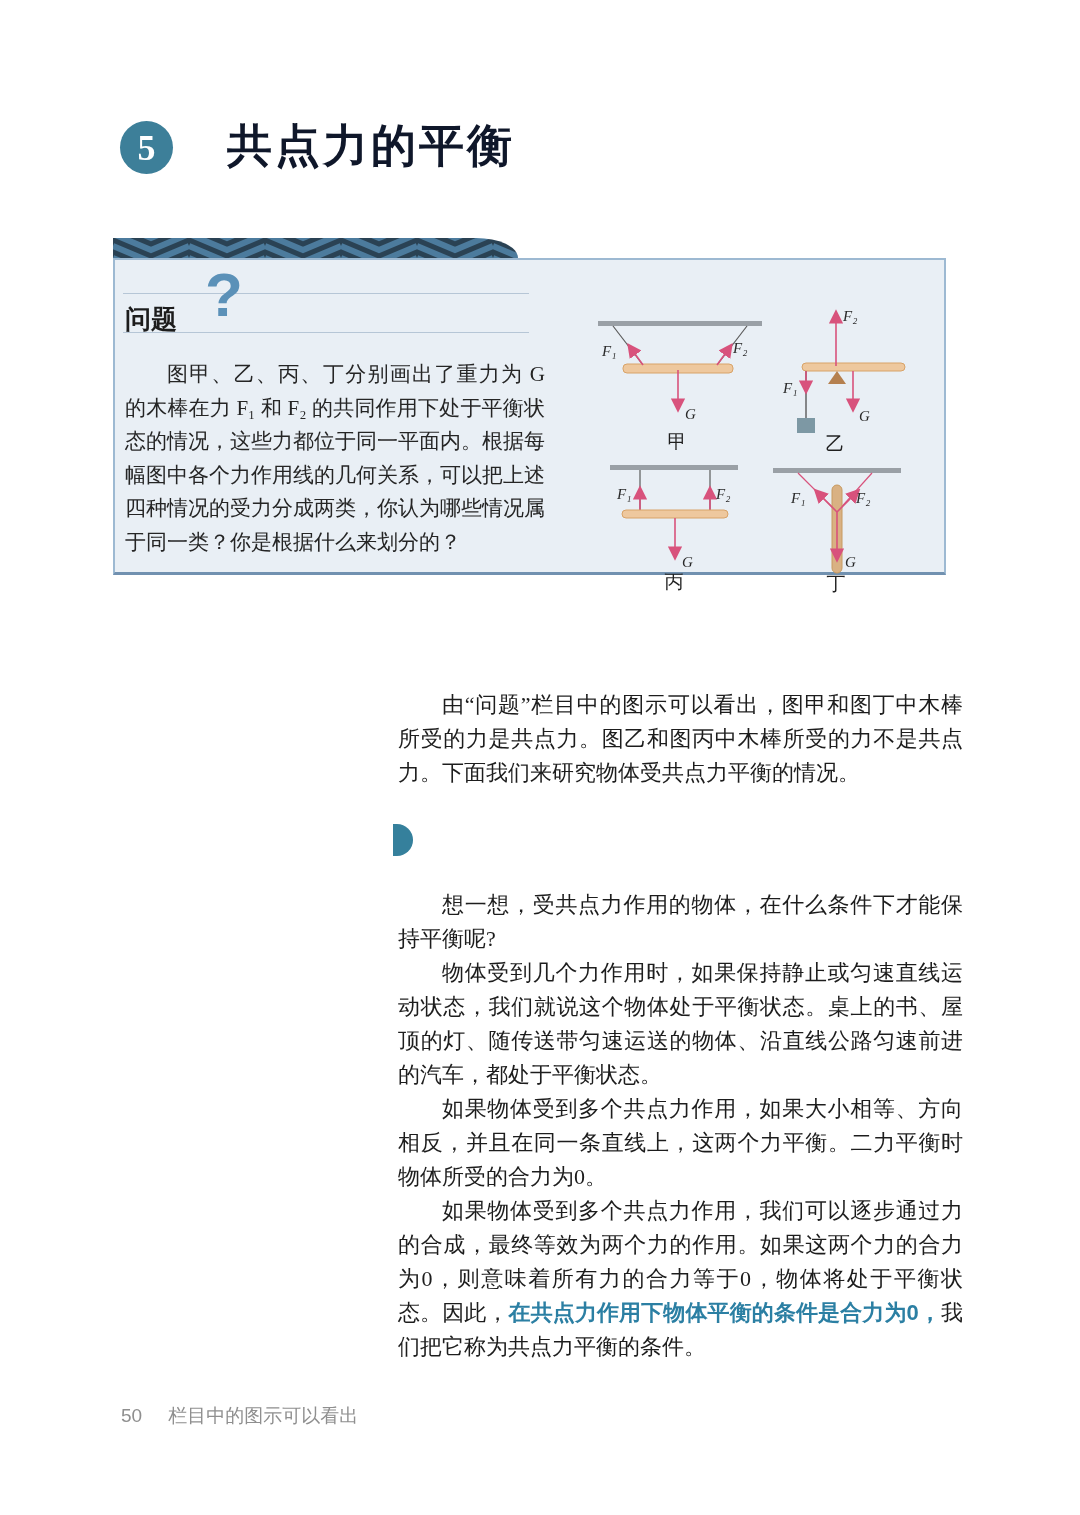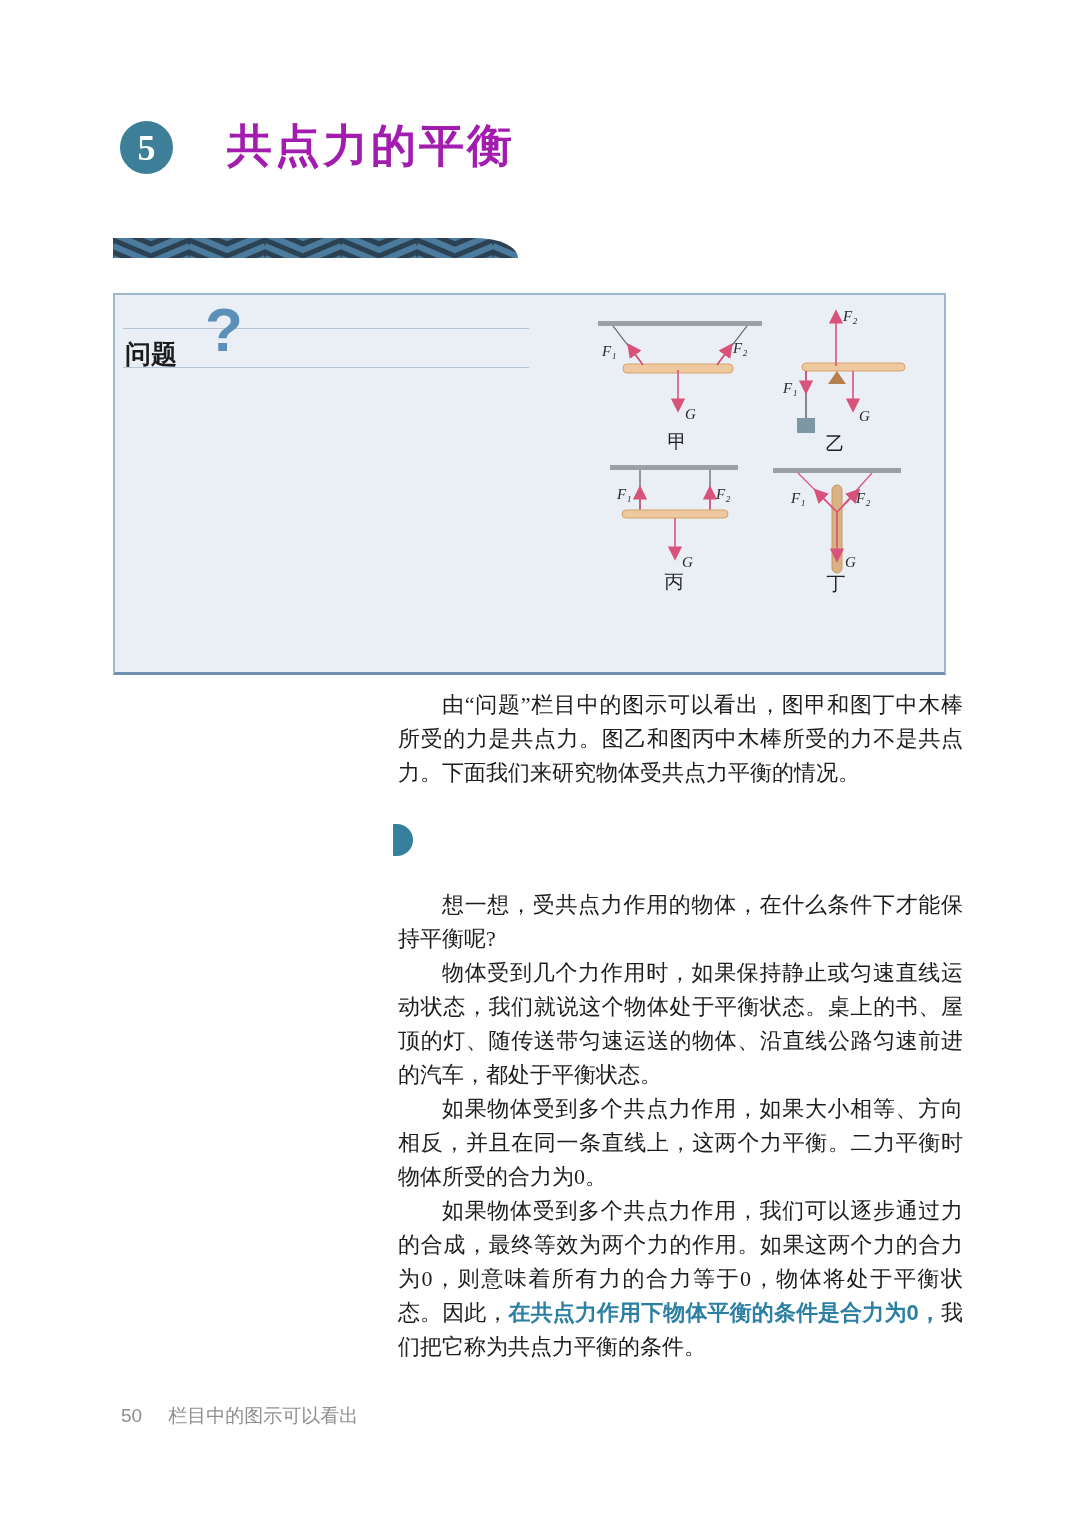--- a/index.html
+++ b/index.html
@@ -10,32 +10,32 @@
   }
   
   .badge {
     position:absolute; left:120px; top:121px; width:53px; height:53px;
     border-radius:50%; background:#3d7f99; color:#fff;
     display:flex; align-items:center; justify-content:center;
     font-size:36px; font-weight:bold;
   }
   .chapter-title {
     position:absolute; left:227px; top:116px;
-    font-size:45px; font-weight:bold; color:#a21caf; letter-spacing:3px;
+    font-size:45px; font-weight:bold; color:#0f172a; letter-spacing:3px;
     font-family:Liberation Mono, monospace;
   }
   
   .band {
     position:absolute; left:113px; top:238px; width:405px; height:20px;
     border-top-right-radius:42px 20px; overflow:hidden;
   }
   .pbox {
-    position:absolute; left:113px; top:258px; width:833px; height:382px;
+    position:absolute; left:113px; top:258px; width:833px; height:317px;
     background:#e9eff5; box-sizing:border-box;
-    border:2px solid #9db9d2; border-bottom:3px solid #7191b0;margin-top:35px;
+    border:2px solid #9db9d2; border-bottom:3px solid #7191b0;
   }
   .rule { position:absolute; left:8px; width:406px; height:1px; background:#b6c6d6; }
   .rule1 { top:33px; } .rule2 { top:72px; }
   .problem-label {
     position:absolute; left:10px; top:42px;
     font-family:"Liberation Sans","DejaVu Sans",sans-serif;
     font-size:26px; font-weight:bold; color:#1c1c1c;
   }
   .qmark {
     position:absolute; left:90px; top:4px;
@@ -112,20 +112,21 @@
       </defs>
       <rect width="405" height="20" fill="url(#chev)"></rect>
     </svg>
   </div>
 
   <div class="pbox">
     <div class="rule rule1"></div>
     <div class="rule rule2"></div>
     <div class="problem-label">问题</div>
     <div class="qmark">?</div>
+    <p class="problem-text">图甲、乙、丙、丁分别画出了重力为 G 的木棒在力 F₁ 和 F₂ 的共同作用下处于平衡状态的情况，这些力都位于同一平面内。根据每幅图中各个力作用线的几何关系，可以把上述四种情况的受力分成两类，你认为哪些情况属于同一类？你是根据什么来划分的？</p>
   </div>
 
   <svg class="diag" style="left:580px;top:290px" width="200" height="170">
     <defs>
         <marker id="ahA" markerWidth="9" markerHeight="9" refX="6" refY="4.5" orient="auto">
           <path d="M0,0 L9,4.5 L0,9 z" fill="#d8527c"></path>
         </marker>
       </defs>
     <rect x="18" y="31" width="164" height="5" fill="#9aa0a6"></rect>
     <line x1="33" y1="36" x2="63" y2="75" stroke="#5a5a5a" stroke-width="1.2"></line>

